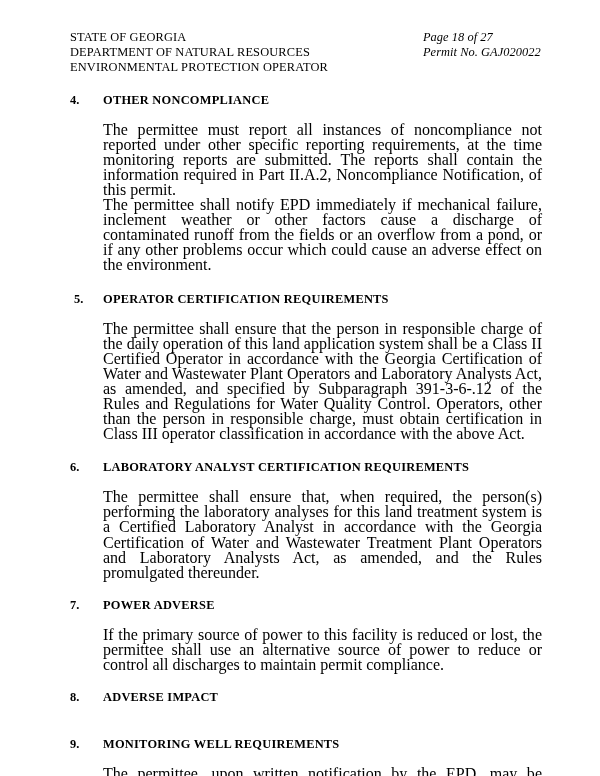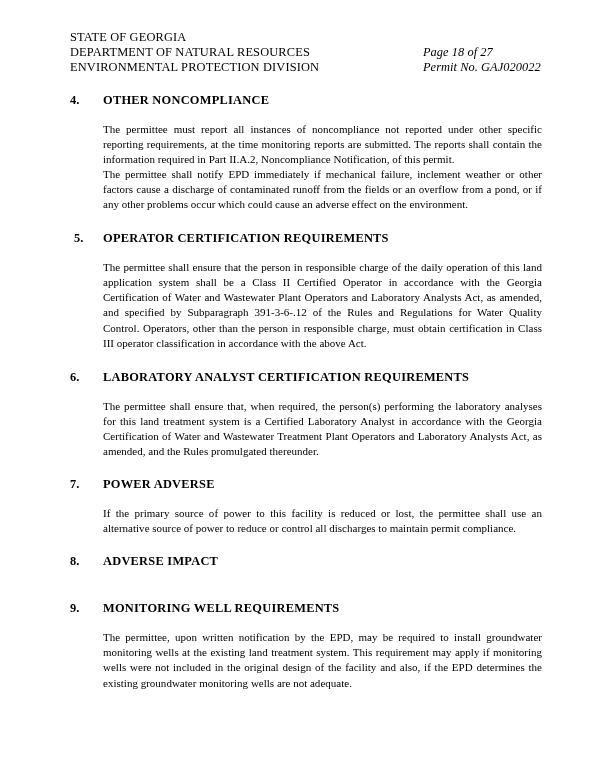--- a/index.html
+++ b/index.html
@@ -21,21 +21,21 @@
     height: 776px;
     background: #ffffff;
     box-sizing: border-box;
     padding: 30px 58px 0 70px;
   }
 
   
   .doc-header {
     display: flex;
     justify-content: flex-start;
-    align-items: flex-end;
+    align-items: flex-start;
     margin-bottom: 17px;
   }
   .header-left {
     width: 353px;
     flex: 0 0 353px;
   }
   .header-right {
     flex: 1 1 auto;
   }
   .header-line {
@@ -74,21 +74,21 @@
   }
   .section.indented .section-num {
     width: 29px;
   }
 
   .section-body {
     padding-left: 33px;
   }
   p.para {
     margin: 0;
-    font-size: 11px;
+    font-size: 16px;
     line-height: 15.1px;
     text-align: justify;
     text-justify: inter-word;
     letter-spacing: 0.01px;
   }
   p.para + p.para {
   }
 
   
   .gap-heading-body { height: 14px; }
@@ -97,21 +97,21 @@
 </style>
 </head>
 <body>
 
 <div class="page">
 
   <div class="doc-header">
     <div class="header-left">
       <div class="header-line">STATE OF GEORGIA</div>
       <div class="header-line">DEPARTMENT OF NATURAL RESOURCES</div>
-      <div class="header-line">ENVIRONMENTAL PROTECTION DIVISION</div>
+      <div class="header-line">ENVIRONMENTAL PROTECTION OPERATOR</div>
     </div>
     <div class="header-right">
       <div class="header-line">Page 18 of 27</div>
       <div class="header-line">Permit No. GAJ020022</div>
     </div>
   </div>
 
   <div class="section">
     <div class="section-heading">
       <span class="section-num">4.</span>

